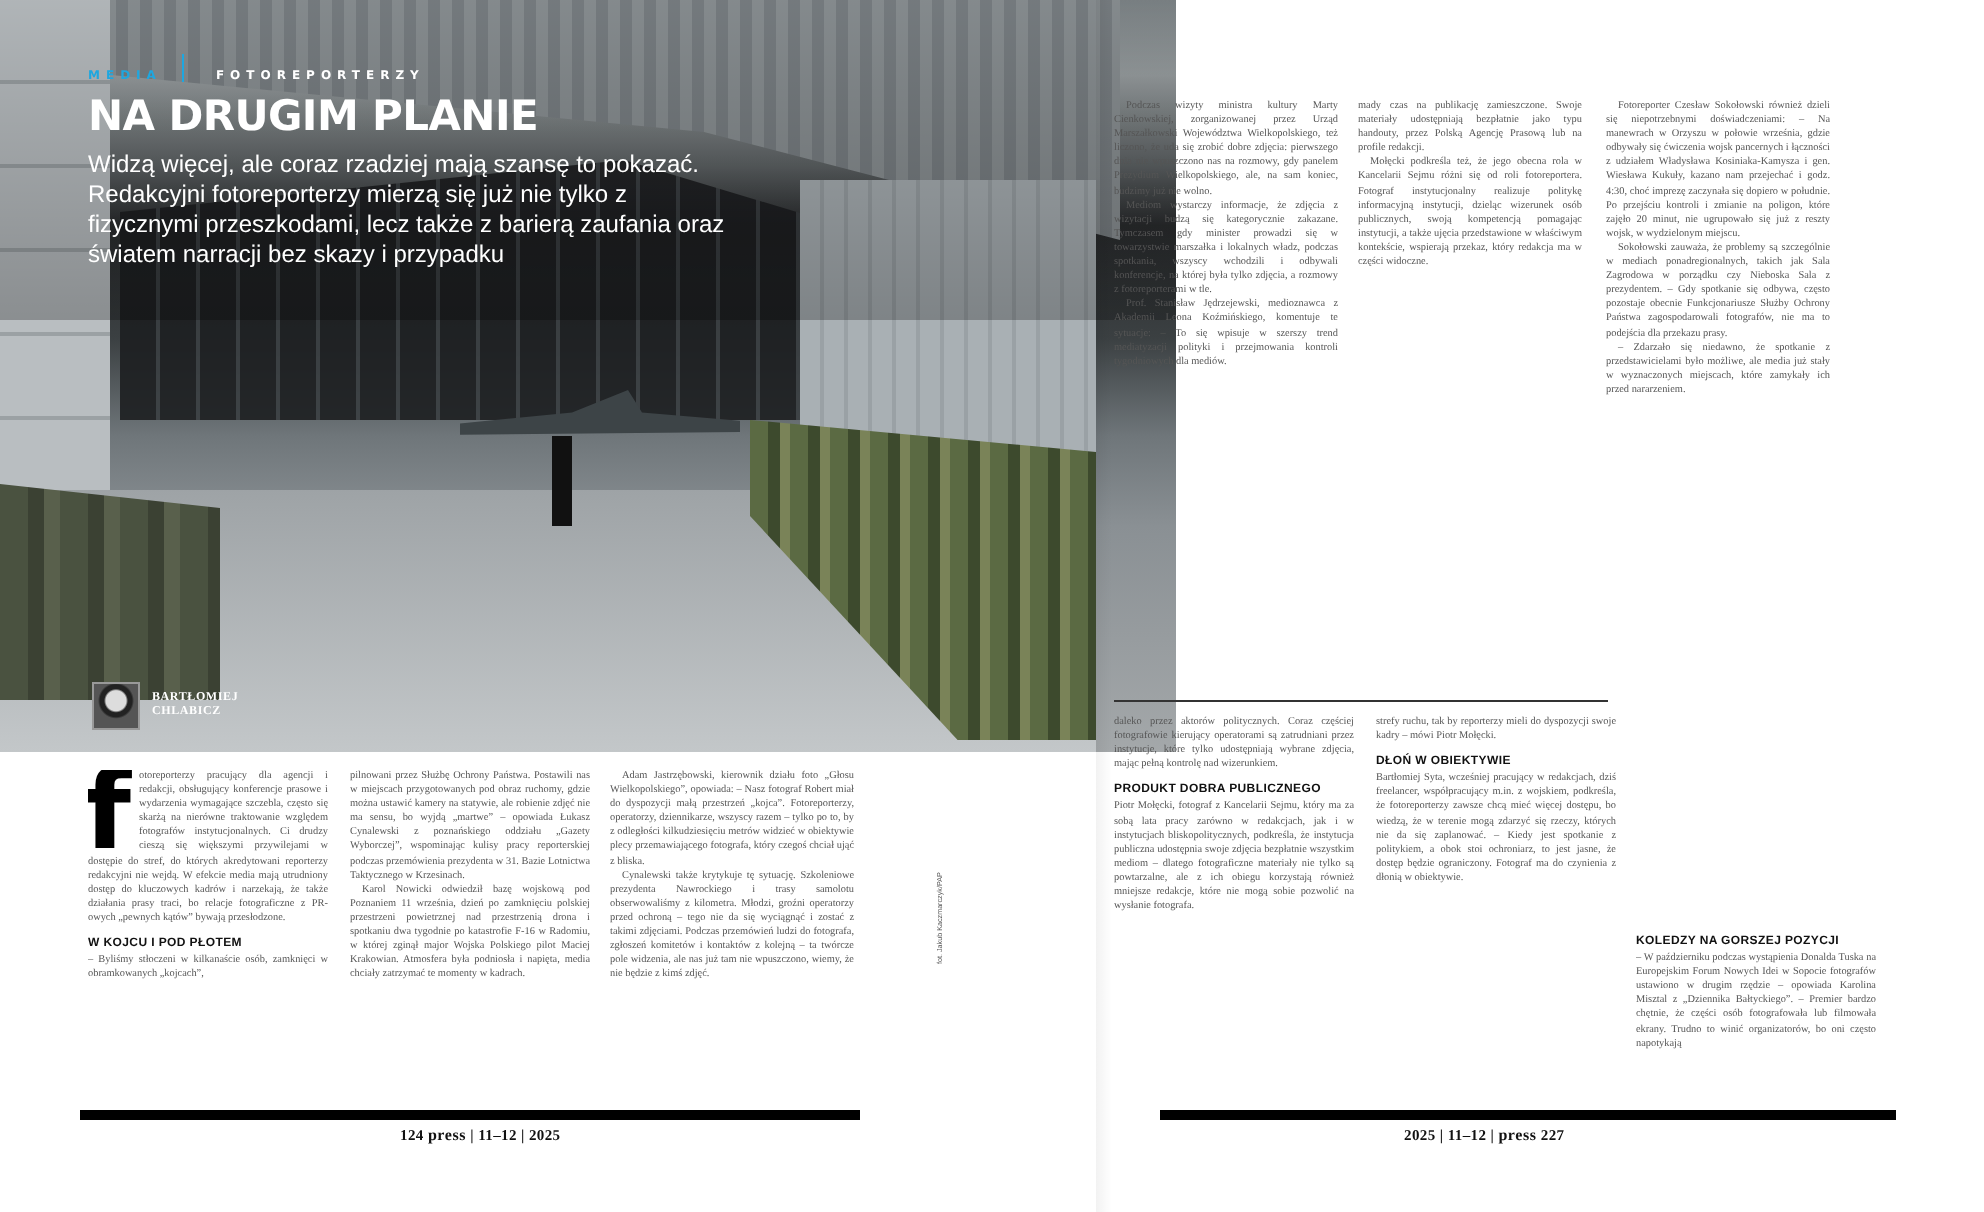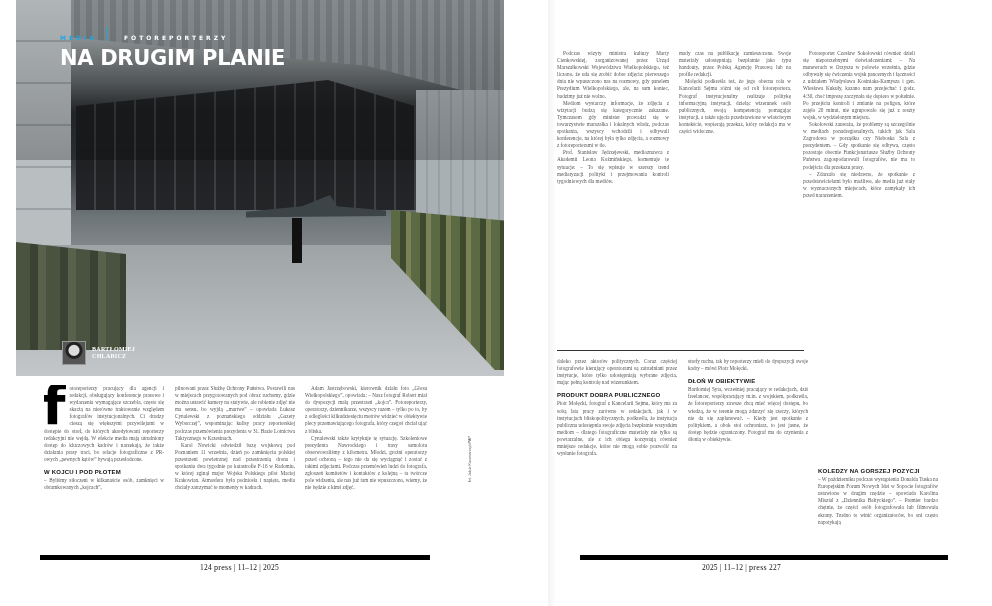--- a/index.html
+++ b/index.html
@@ -1,19 +1,19 @@
 <!DOCTYPE html>
 <html><head>
 <meta charset="utf-8">
 <style>
 *{margin:0;padding:0;box-sizing:border-box}
 body{width:992px;height:606px;background:#fff;position:relative;overflow:hidden;font-family:"Liberation Serif",serif;color:#222}
 .spread{position:absolute;inset:0}
 
-.photo{position:absolute;left:16px;top:0;width:488px;height:376px;overflow:hidden;
+.photo{position:absolute;left:0;top:0;width:588px;height:376px;overflow:hidden;
  background:linear-gradient(180deg,#7e8588 0%,#9aa0a2 10%,#5f6466 22%,#2a2c2e 30%,#3b4042 45%,#6f767a 58%,#8a9094 70%,#a4a8aa 100%)}
 .photo .hangar-roof{position:absolute;left:40px;top:0;width:520px;height:120px;
  background:repeating-linear-gradient(90deg,#8b9194 0 6px,#7a8084 6px 12px);clip-path:polygon(0 0,100% 0,100% 100%,60% 55%,0 30%)}
 .photo .hangar-dark{position:absolute;left:60px;top:80px;width:360px;height:130px;
  background:repeating-linear-gradient(90deg,#1d1f21 0 18px,#3a3f42 18px 20px),#222;opacity:.9;clip-path:polygon(0 20%,70% 0,100% 25%,100% 100%,0 100%)}
 .photo .right-door{position:absolute;left:400px;top:90px;width:148px;height:160px;
  background:repeating-linear-gradient(90deg,#a9b0b4 0 10px,#9aa1a5 10px 12px)}
 .photo .left-door{position:absolute;left:0;top:0;width:55px;height:280px;
  background:repeating-linear-gradient(180deg,#b9bec1 0 40px,#9ba1a4 40px 42px)}
 .photo .floor{position:absolute;left:0;top:245px;width:548px;height:131px;background:linear-gradient(180deg,#9ea3a6,#c3c7c9)}
@@ -32,21 +32,21 @@
 .author{position:absolute;left:46px;top:341px;display:flex;align-items:center;gap:6px}
 .author .ava{width:24px;height:24px;background:radial-gradient(circle at 50% 38%,#ddd 0 5px,#222 6px 8px,#555 9px);border:1px solid #999}
 .author .name{font-size:6px;font-weight:bold;color:#fff;line-height:7px;letter-spacing:.3px}
 
 .col{position:absolute;font-size:5.2px;line-height:7.1px;color:#555;text-align:justify;font-family:"Liberation Serif",serif}
 .col p{text-indent:6px}
 .dropcap{float:left;font-family:"DejaVu Sans",sans-serif;font-weight:bold;font-size:54px;line-height:42px;color:#000;margin:0 4px 0 -2px}
 .subhead{font-family:"Liberation Sans",sans-serif;font-weight:bold;font-size:6px;color:#111;margin:6px 0 1px;letter-spacing:.2px}
 .photo-credit{position:absolute;left:468px;top:482px;transform:rotate(-90deg);transform-origin:left top;font-family:"Liberation Sans",sans-serif;font-size:3.6px;color:#555;white-space:nowrap}
 .rule-bar{position:absolute;height:5px;background:#000;top:555px}
-.folio{position:absolute;top:563px;font-weight:normal;font-size:7.5px;color:#111;letter-spacing:.2px}
+.folio{position:absolute;top:563px;font-weight:bold;font-size:7.5px;color:#111;letter-spacing:.2px}
 .folio .brand{font-size:8px;letter-spacing:.3px}
 .pullquote{position:absolute;left:557px;top:265px;width:250px;font-family:"Liberation Sans",sans-serif;font-weight:bold;font-size:7.6px;line-height:10px;color:#111}
 .pq-rule{position:absolute;left:557px;top:350px;width:247px;height:1px;background:#333}
 .gutter{position:absolute;left:548px;top:0;width:8px;height:606px;background:linear-gradient(90deg,rgba(0,0,0,.05),rgba(0,0,0,0))}
 </style>
 </head>
 <body>
 
 <div class="spread">
 
@@ -59,20 +59,21 @@
     <div class="jet"></div>
     <div class="soldiers-left"></div>
     <div class="soldiers-right"></div>
     <div class="speaker"></div>
     <div class="overlay"></div>
 
     <div class="kicker">
       <span class="sec">MEDIA</span><span class="sep"></span><span>FOTOREPORTERZY</span>
     </div>
     <div class="headline">NA DRUGIM PLANIE</div>
+    <div class="lede">Widzą więcej, ale coraz rzadziej mają szansę to pokazać. Redakcyjni fotoreporterzy mierzą się już nie tylko z fizycznymi przeszkodami, lecz także z barierą zaufania oraz światem narracji bez skazy i przypadku</div>
     <div class="author">
       <div class="ava"></div>
       <div class="name">
         <div>BARTŁOMIEJ</div>
         <div>CHLABICZ</div>
       </div>
     </div>
   </div>
 
   <div class="gutter"></div>

